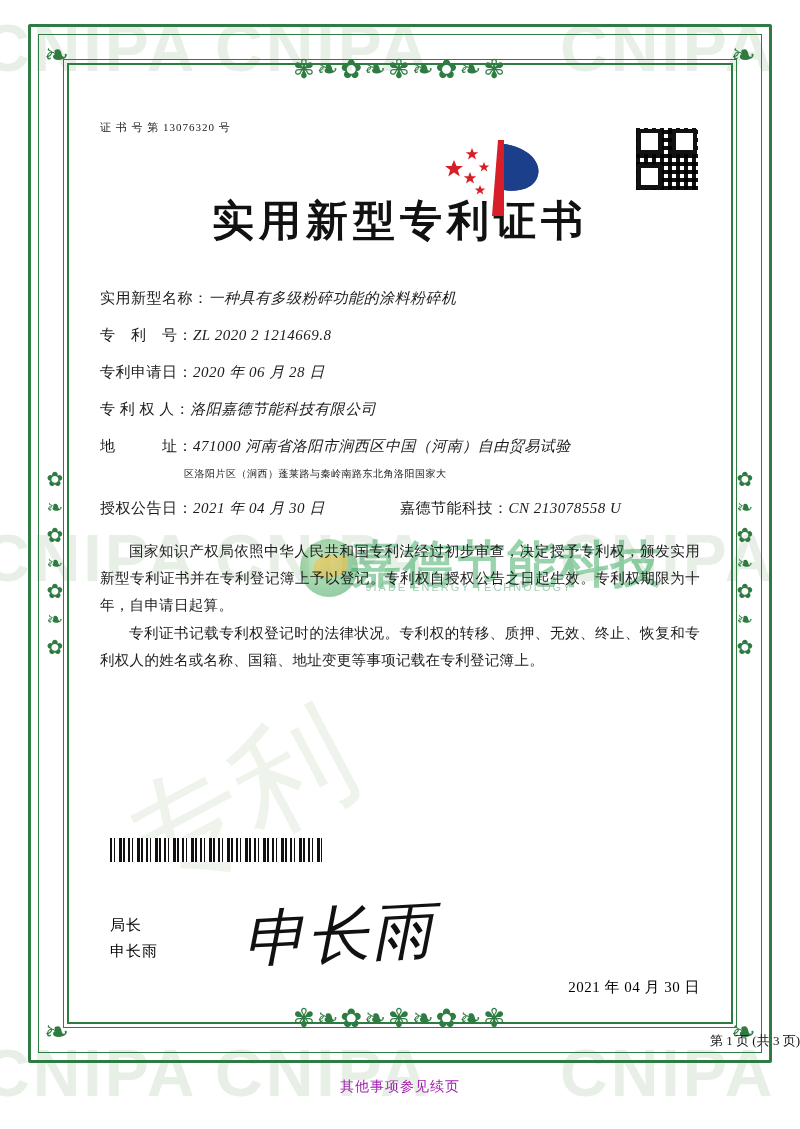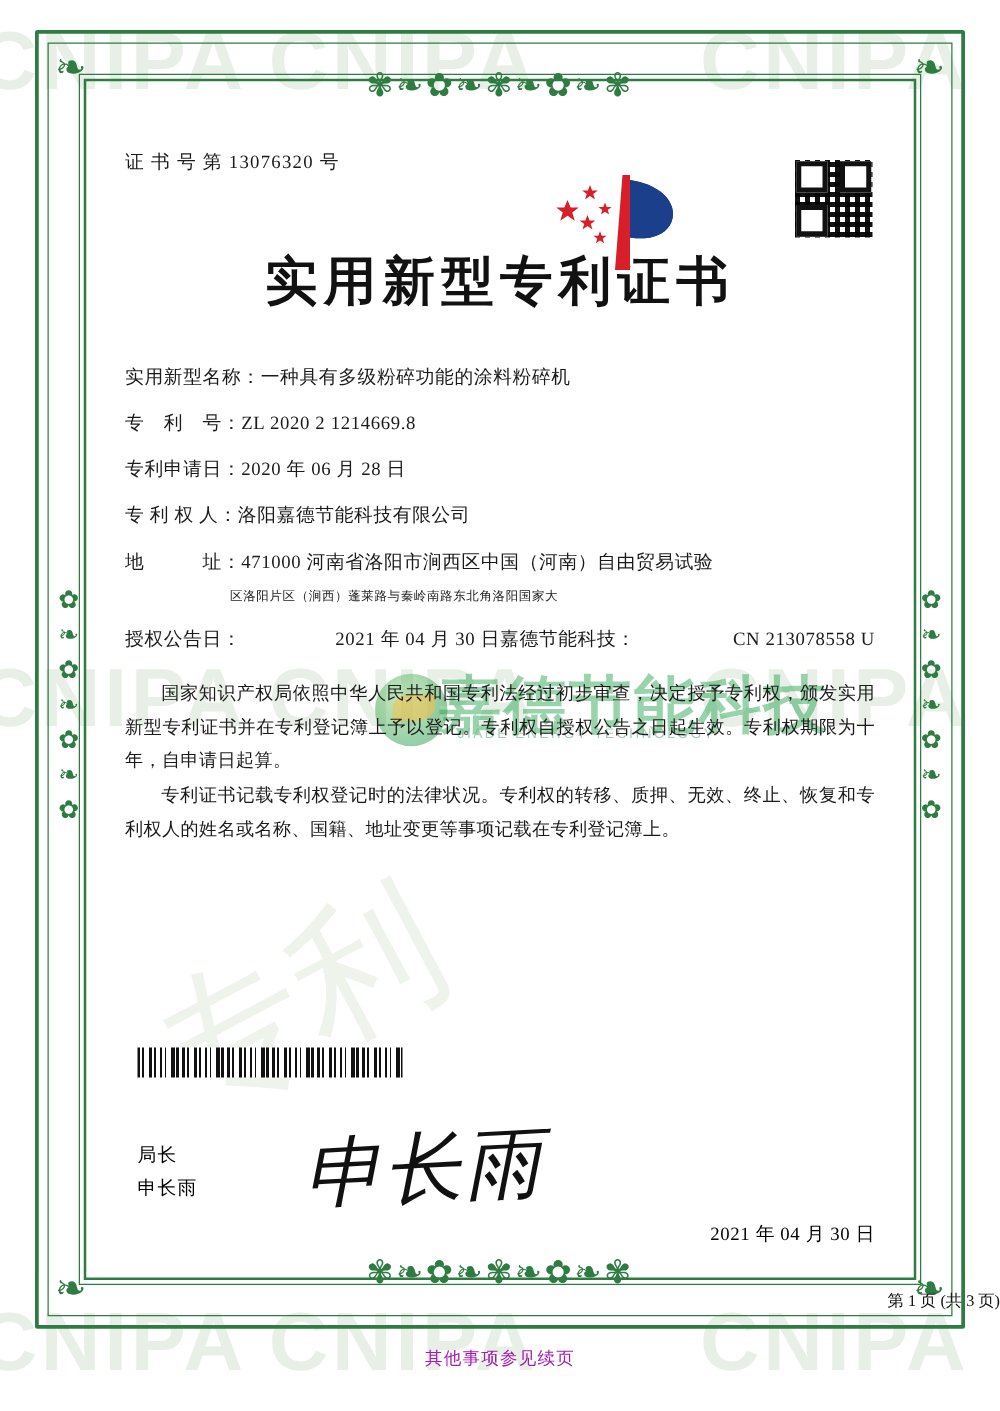--- a/index.html
+++ b/index.html
@@ -169,21 +169,21 @@
 
   
   .content {
     position: absolute;
     left: 100px;
     top: 120px;
     width: 600px;
     color: #1a1a1a;
   }
   .cert-no {
-    font-size: 15px;
+    font-size: 11px;
     letter-spacing: 1px;
     color: #1a1a1a;
   }
 
   
   .logo {
     position: absolute;
     left: 340px;
     top: 18px;
     width: 130px;
@@ -241,20 +241,21 @@
     margin-bottom: 22px;
   }
   .flabel {
     flex: 0 0 auto;
     white-space: nowrap;
     letter-spacing: 0.5px;
   }
   .fval {
     flex: 1 1 auto;
     letter-spacing: 0.5px;
+    font-style: italic;
   }
   .fval-2 {
     margin-top: 8px;
     margin-left: 84px;
     letter-spacing: 0.5px;
     font-size: 10px;
   }
   .frow-split { display: flex; }
   .frow-split .col-a { flex: 0 0 300px; display: flex; }
   .frow-split .col-b { flex: 1 1 auto; display: flex; }
@@ -415,21 +416,21 @@
       </div>
 
       <div>
         <div class="frow" style="margin-bottom:15px;">
           <div class="flabel">地　　　址：</div>
           <div class="fval">471000  河南省洛阳市涧西区中国（河南）自由贸易试验</div>
         </div>
         <div class="fval-2">区洛阳片区（涧西）蓬莱路与秦岭南路东北角洛阳国家大</div>
       </div>
 
-      <div class="frow frow-split" style="margin-top:22px;text-align:right;">
+      <div class="frow frow-split" style="margin-top:22px;">
         <div class="col-a">
           <div class="flabel">授权公告日：</div>
           <div class="fval">2021 年 04 月 30 日</div>
         </div>
         <div class="col-b">
           <div class="flabel">嘉德节能科技：</div>
           <div class="fval">CN 213078558 U</div>
         </div>
       </div>
 

